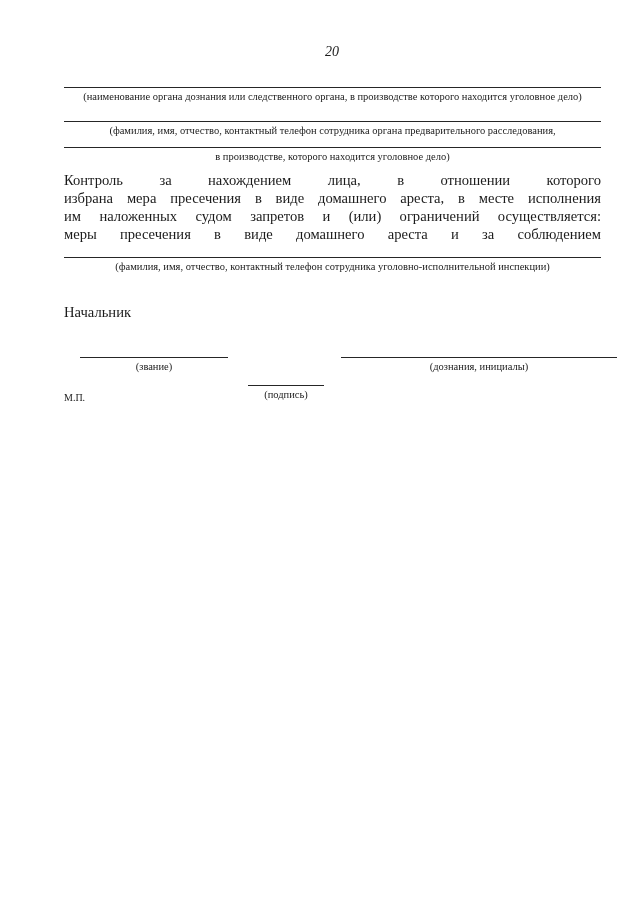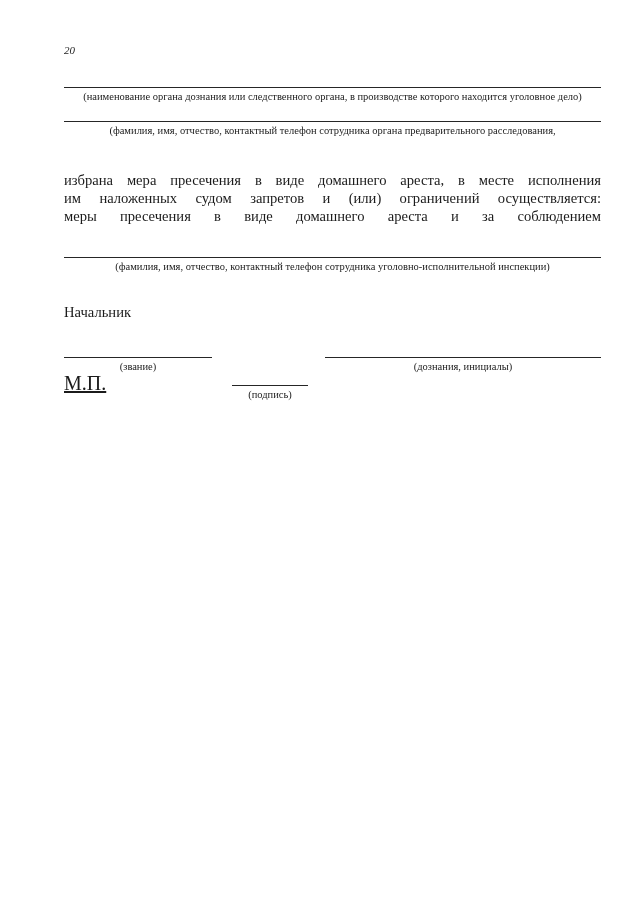--- a/index.html
+++ b/index.html
@@ -15,22 +15,22 @@
     font-family: "Liberation Serif", serif;
     color: #1b1b1b;
     overflow: hidden;
     margin: 0 auto;
   }
   .page-number {
     position: absolute;
     top: 44px;
     left: 64px;
     width: 536px;
-    text-align: left;
-    font-size: 11px;
+    text-align: center;
+    font-size: 14px;
     font-style: italic;
   }
   
   .field {
     position: absolute;
     left: 64px;
     width: 537px;
   }
   .field .rule {
     border-top: 1.6px solid #262626;
@@ -70,63 +70,67 @@
     top: 303px;
     left: 64px;
     width: 537px;
     font-size: 14.6px;
     line-height: 19.5px;
   }
 
   .signature-row {
     position: absolute;
     top: 357px;
-    left: 64px;
+    left: 80px;
     width: 537px;
     height: 30px;
   }
   .sig-field {
     position: absolute;
     top: 0;
   }
   .sig-field .rule {
     border-top: 1.6px solid #262626;
     height: 0;
   }
   .sig-rank { left: 0;    width: 148px; }
   .sig-sign { left: 168px; width: 76px; margin-top: 28px; }
   .sig-name { left: 261px; width: 276px; }
 
   .seal-mark {
     position: absolute;
-    top: 372px;
+    top: 392px;
     left: 64px;
-    font-size: 20px;
-    text-decoration: underline;
+    font-size: 10px;
   }
 </style>
 </head>
 <body>
 
 <div class="page">
 
   <div class="page-number">20</div>
 
   <div class="field field-1">
     <div class="rule"></div>
     <div class="caption">(наименование органа дознания или следственного органа, в производстве которого находится уголовное дело)</div>
   </div>
 
   <div class="field field-2">
     <div class="rule"></div>
     <div class="caption">(фамилия, имя, отчество, контактный телефон сотрудника органа предварительного расследования,</div>
   </div>
 
+  <div class="field field-3">
+    <div class="rule"></div>
+    <div class="caption">в производстве, которого находится уголовное дело)</div>
+  </div>
 
   <div class="body-paragraph">
+    <div class="pline">Контроль за нахождением лица, в отношении которого</div>
     <div class="pline">избрана мера пресечения в виде домашнего ареста, в месте исполнения</div>
     <div class="pline">им наложенных судом запретов и (или) ограничений осуществляется:</div>
     <div class="pline">меры пресечения в виде домашнего ареста и за соблюдением</div>
   </div>
 
   <div class="field field-4">
     <div class="rule"></div>
     <div class="caption">(фамилия, имя, отчество, контактный телефон сотрудника уголовно-исполнительной инспекции)</div>
   </div>
 

